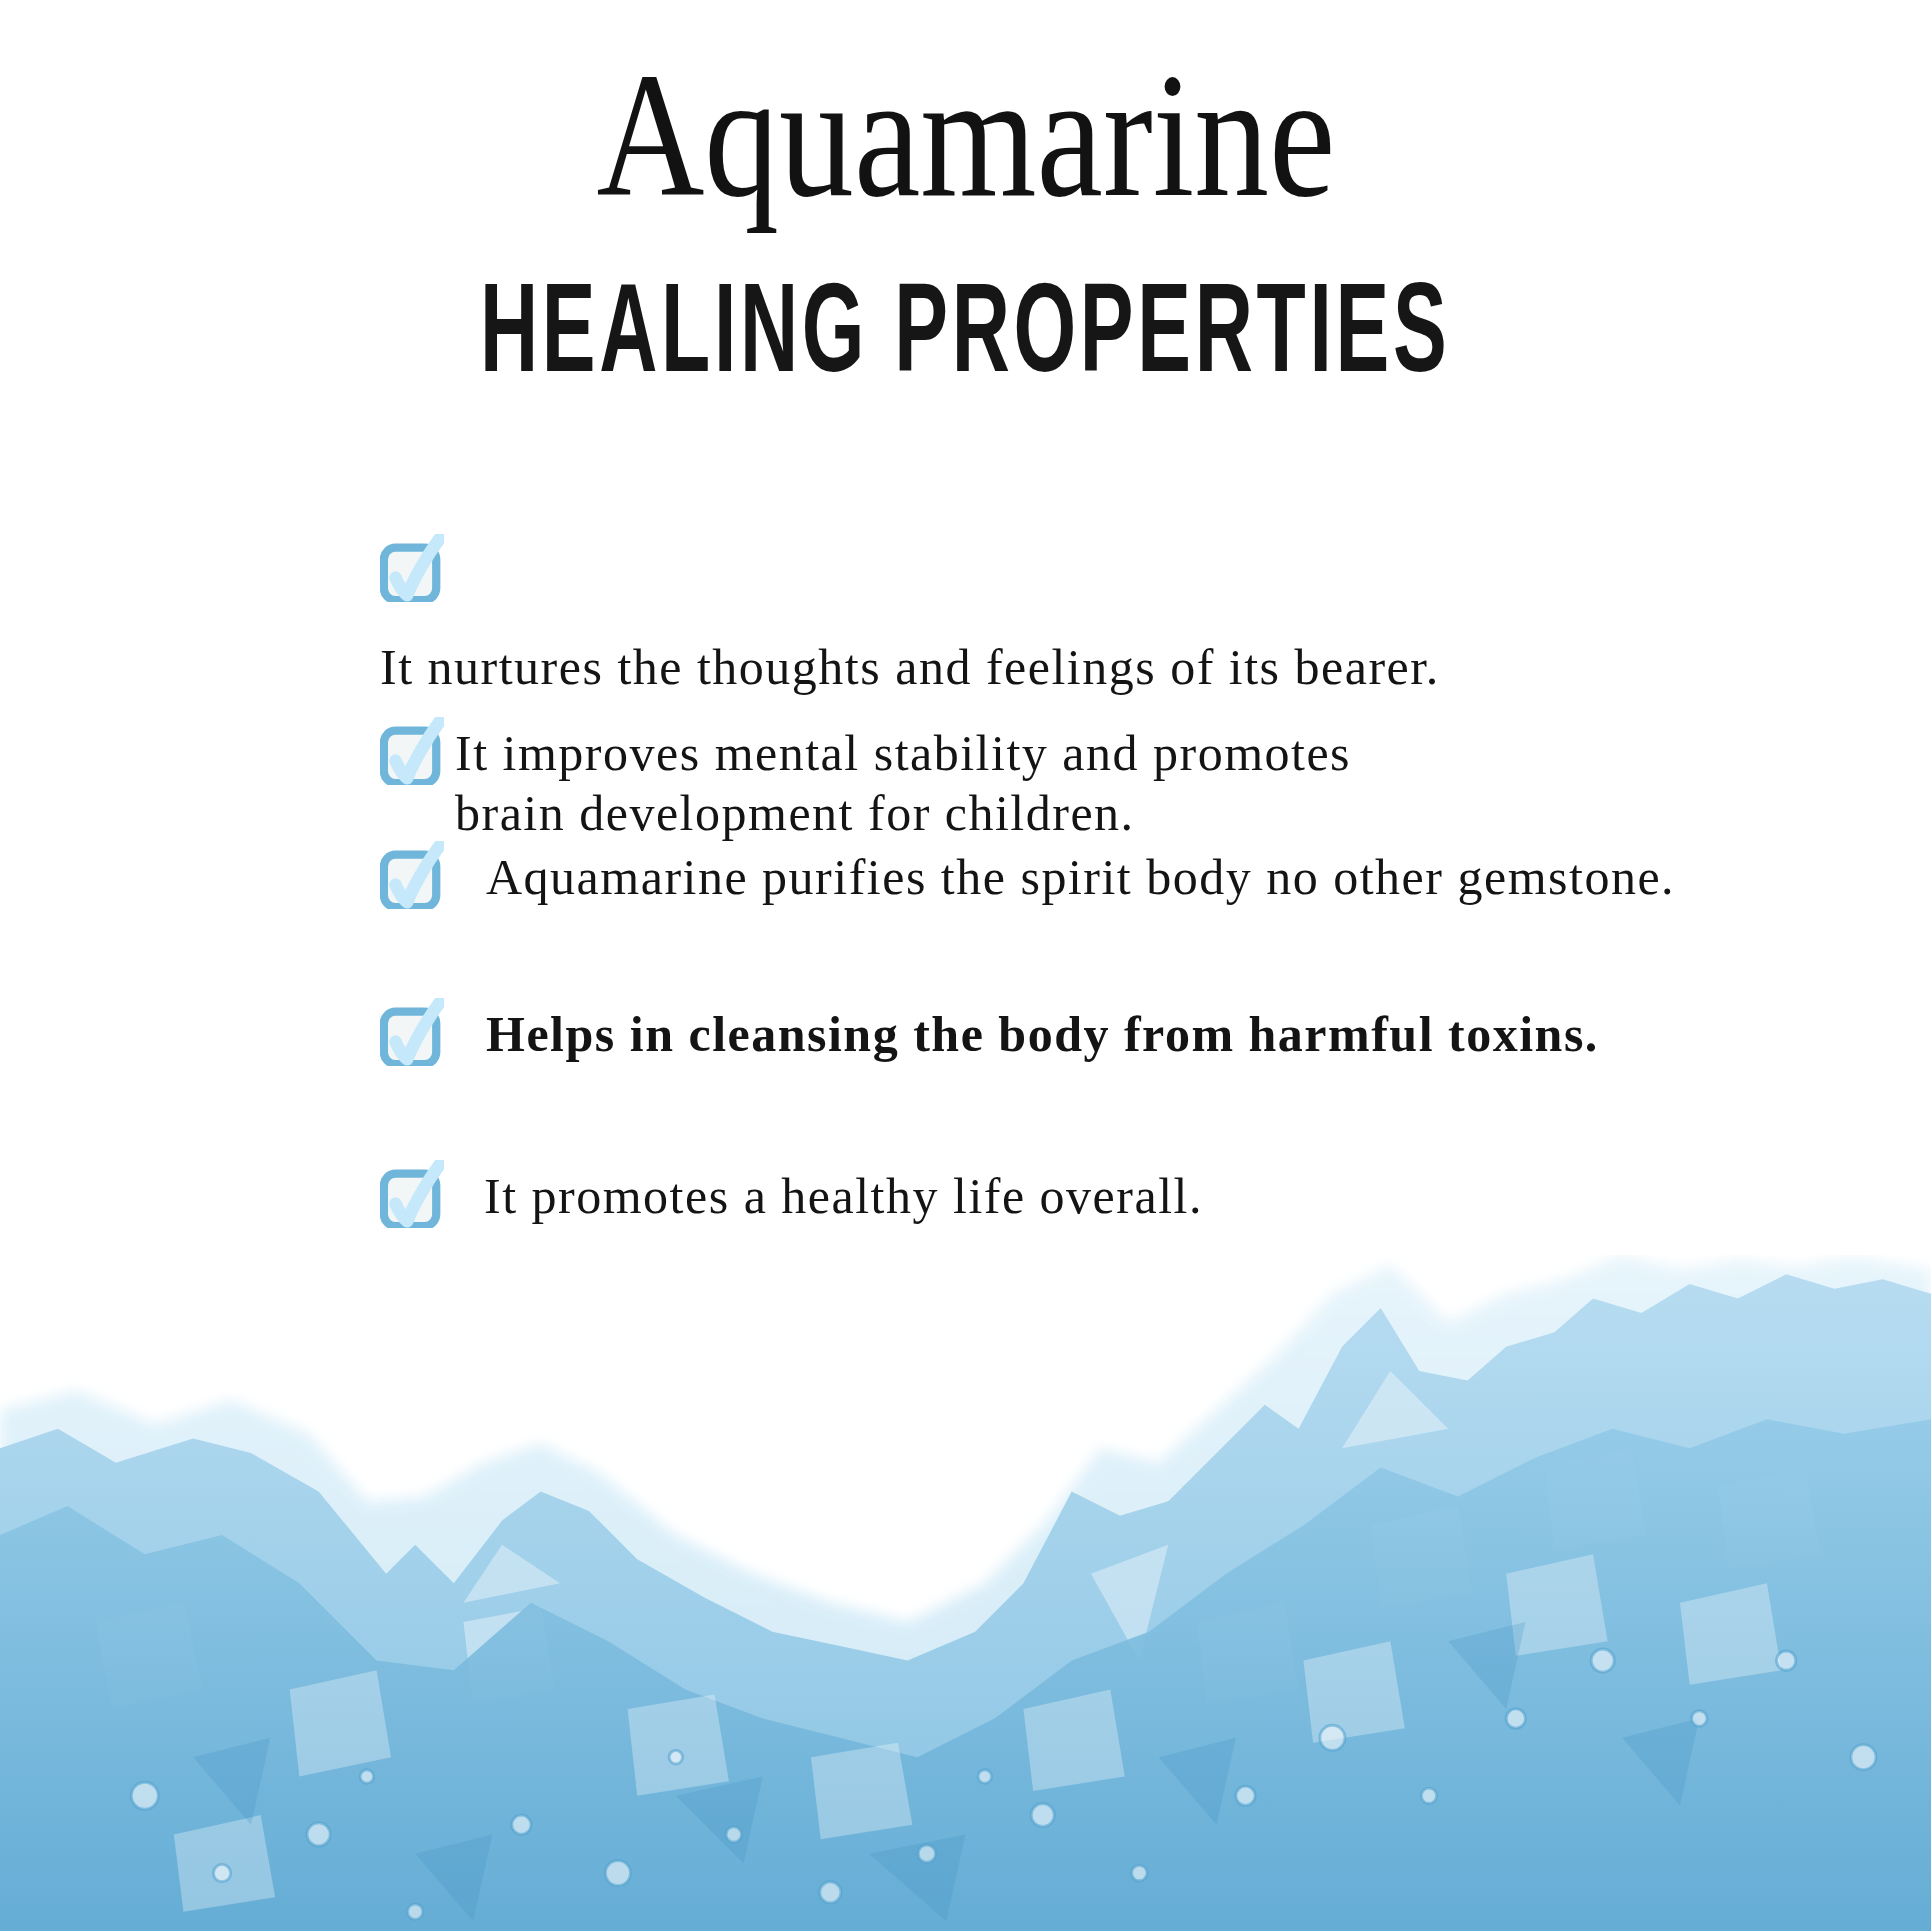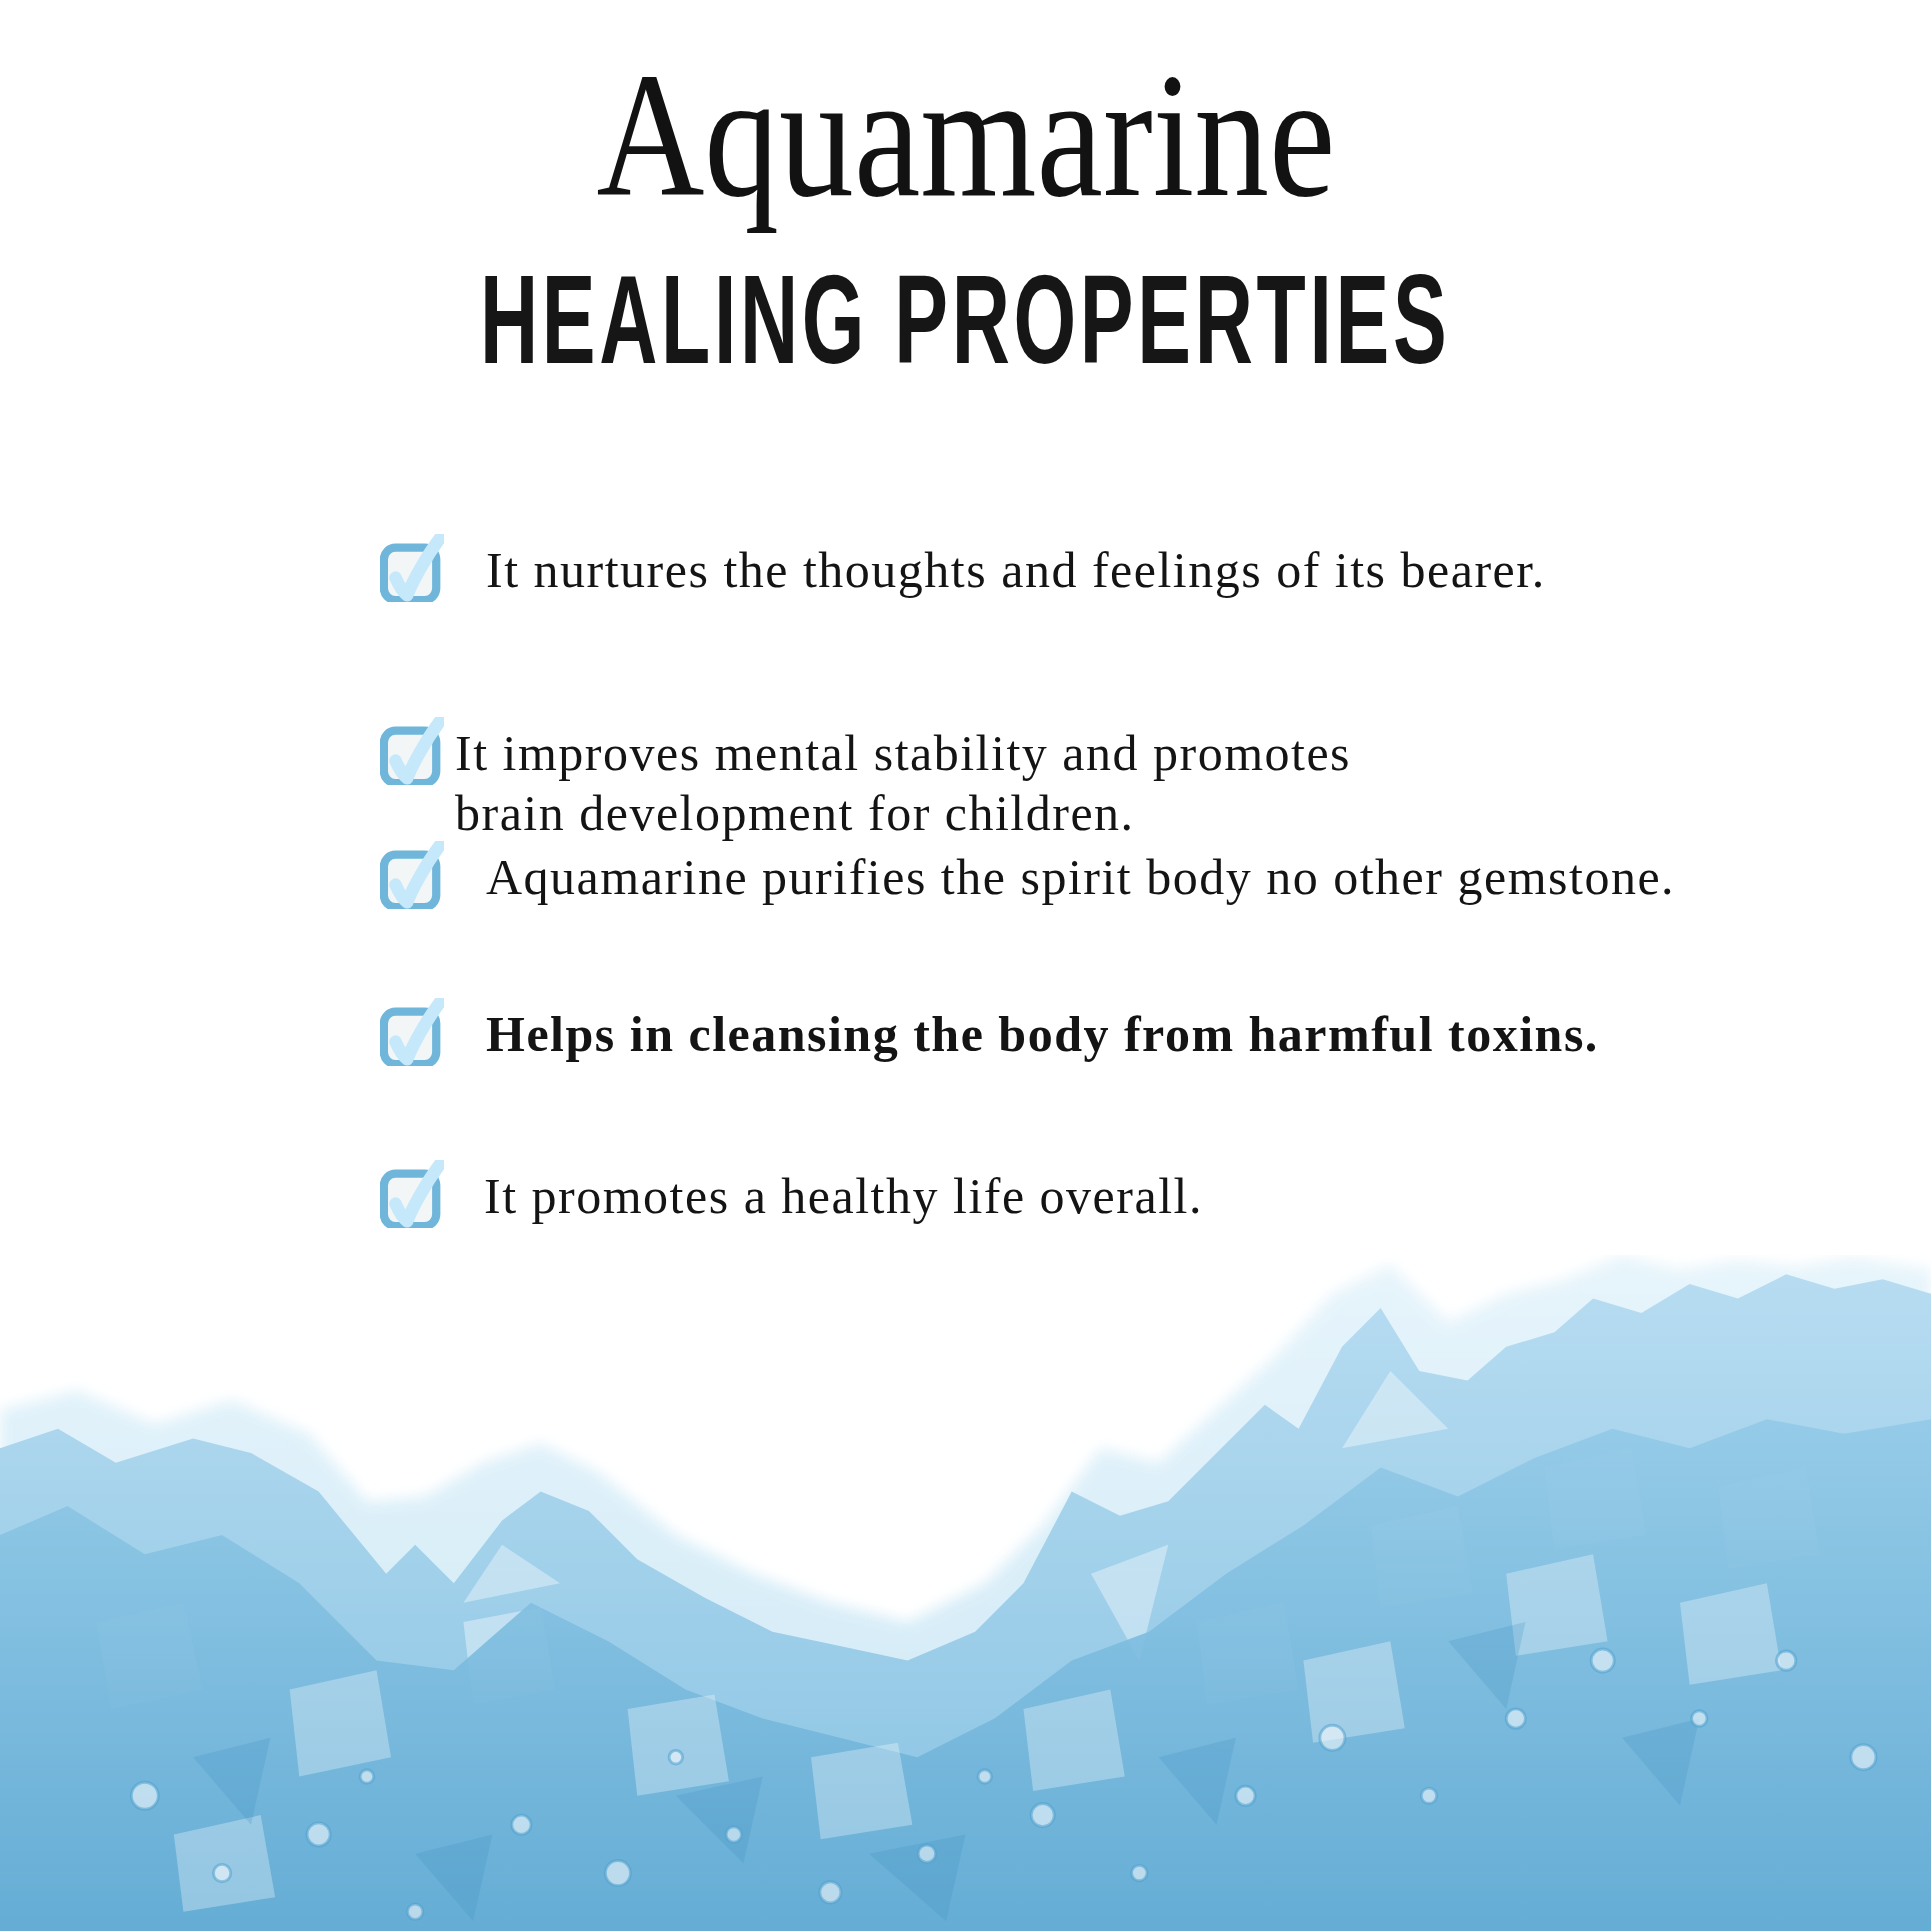--- a/index.html
+++ b/index.html
@@ -8,28 +8,28 @@
     position:relative;width:1931px;height:1931px;background:#ffffff;
     overflow:hidden;font-family:"Liberation Serif",serif;color:#121212;
   }
   .title{
     position:absolute;top:42px;left:0;width:100%;text-align:center;
     font-family:"Liberation Serif",serif;font-weight:400;
     font-size:178px;line-height:1.05;white-space:nowrap;
   }
   .title-inner{display:inline-block;transform:scaleX(.84);transform-origin:50% 50%;}
   .subtitle{
-    position:absolute;top:257px;left:0;width:100%;text-align:center;
+    position:absolute;top:265px;left:0;width:100%;text-align:center;
     font-family:"Liberation Sans",sans-serif;font-weight:700;
     font-size:126px;line-height:1;white-space:nowrap;color:#161616;
   }
   .subtitle-inner{display:inline-block;transform:scaleX(.64);transform-origin:50% 50%;letter-spacing:.045em;}
   .checklist{position:absolute;left:0;top:0;width:1931px;}
   .row{position:absolute;left:380px;display:flex;align-items:flex-start;gap:42px;}
-  .row-1{top:547px;} .row-2{top:730px;gap:11px;} .row-3{top:854px;} .row-4{top:1011px;font-weight:bold;} .row-5{top:1173px;gap:40px;}
+  .row-1{top:547px;flex-direction:column;} .row-2{top:730px;gap:11px;} .row-3{top:854px;} .row-4{top:1011px;font-weight:bold;} .row-5{top:1173px;gap:40px;}
   .check{flex:0 0 auto;width:64px;height:68px;margin-top:-13.5px;display:block;}
   .item-text{
     font-size:50px;line-height:60px;letter-spacing:1.5px;
     white-space:pre-line;margin-top:-6.8px;color:#141414;
   }
   .ice{position:absolute;left:0;bottom:0;width:1931px;height:676px;display:block;}
 </style>
 </head>
 <body>
 

